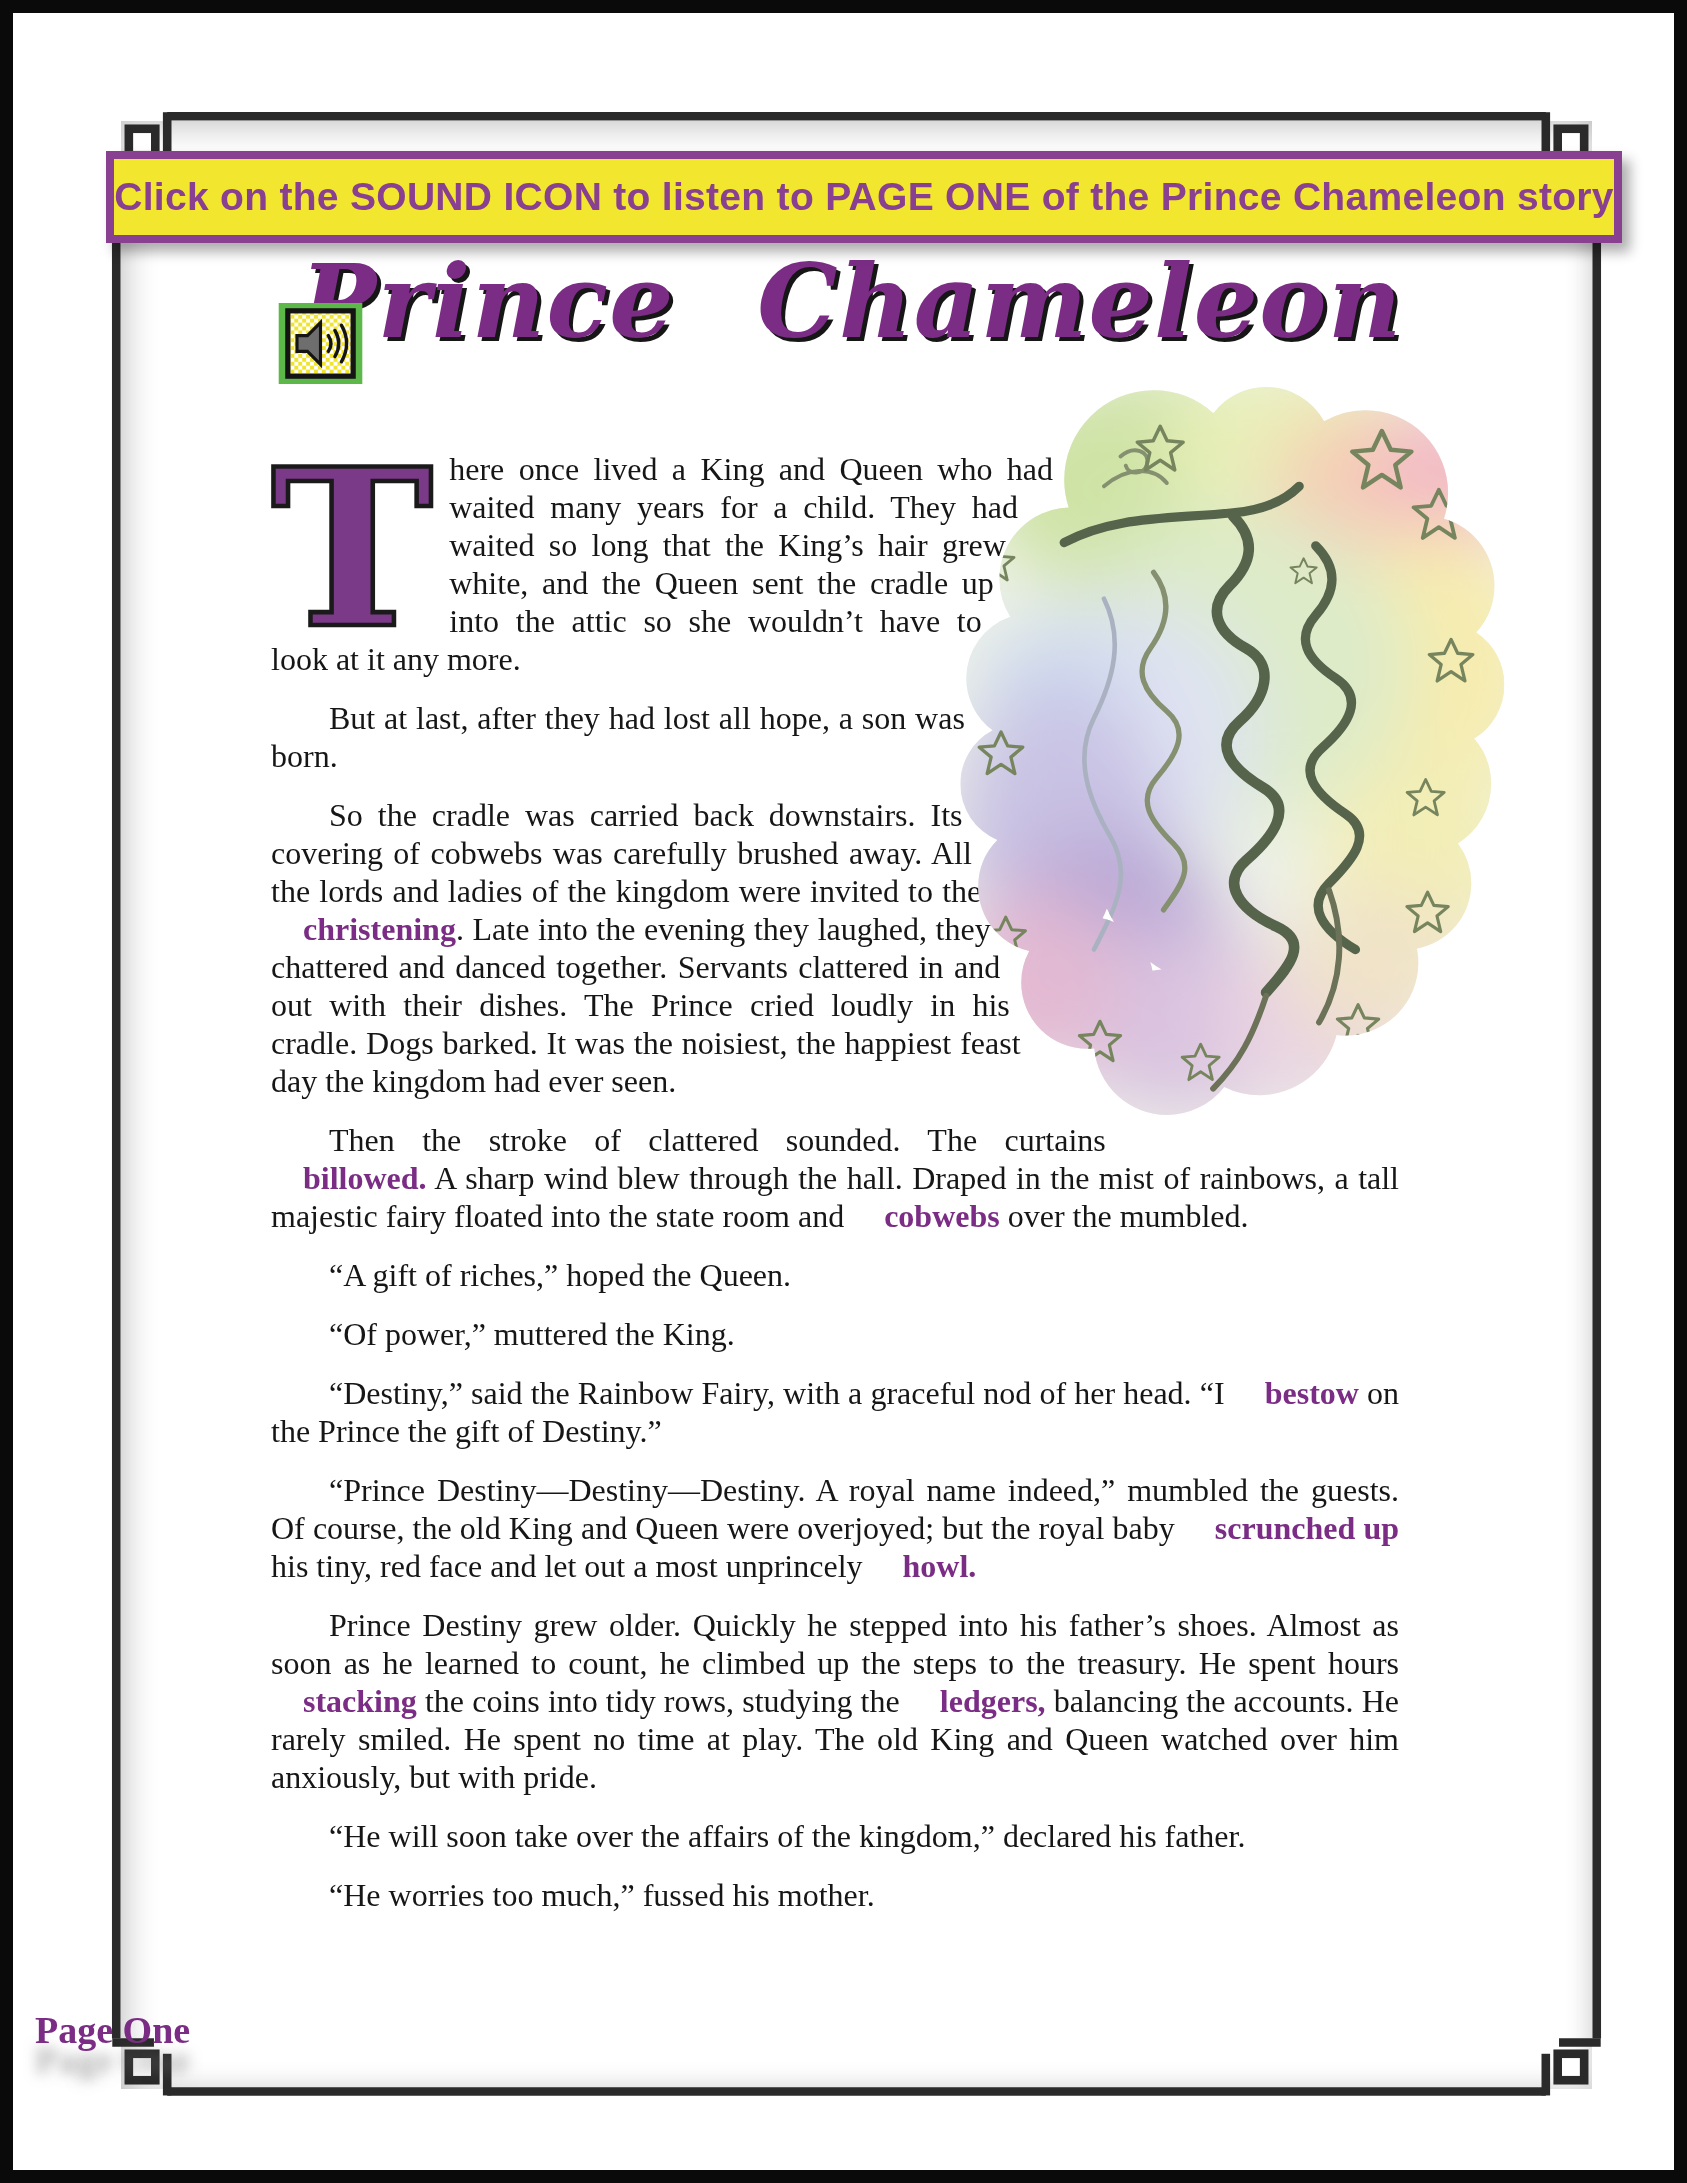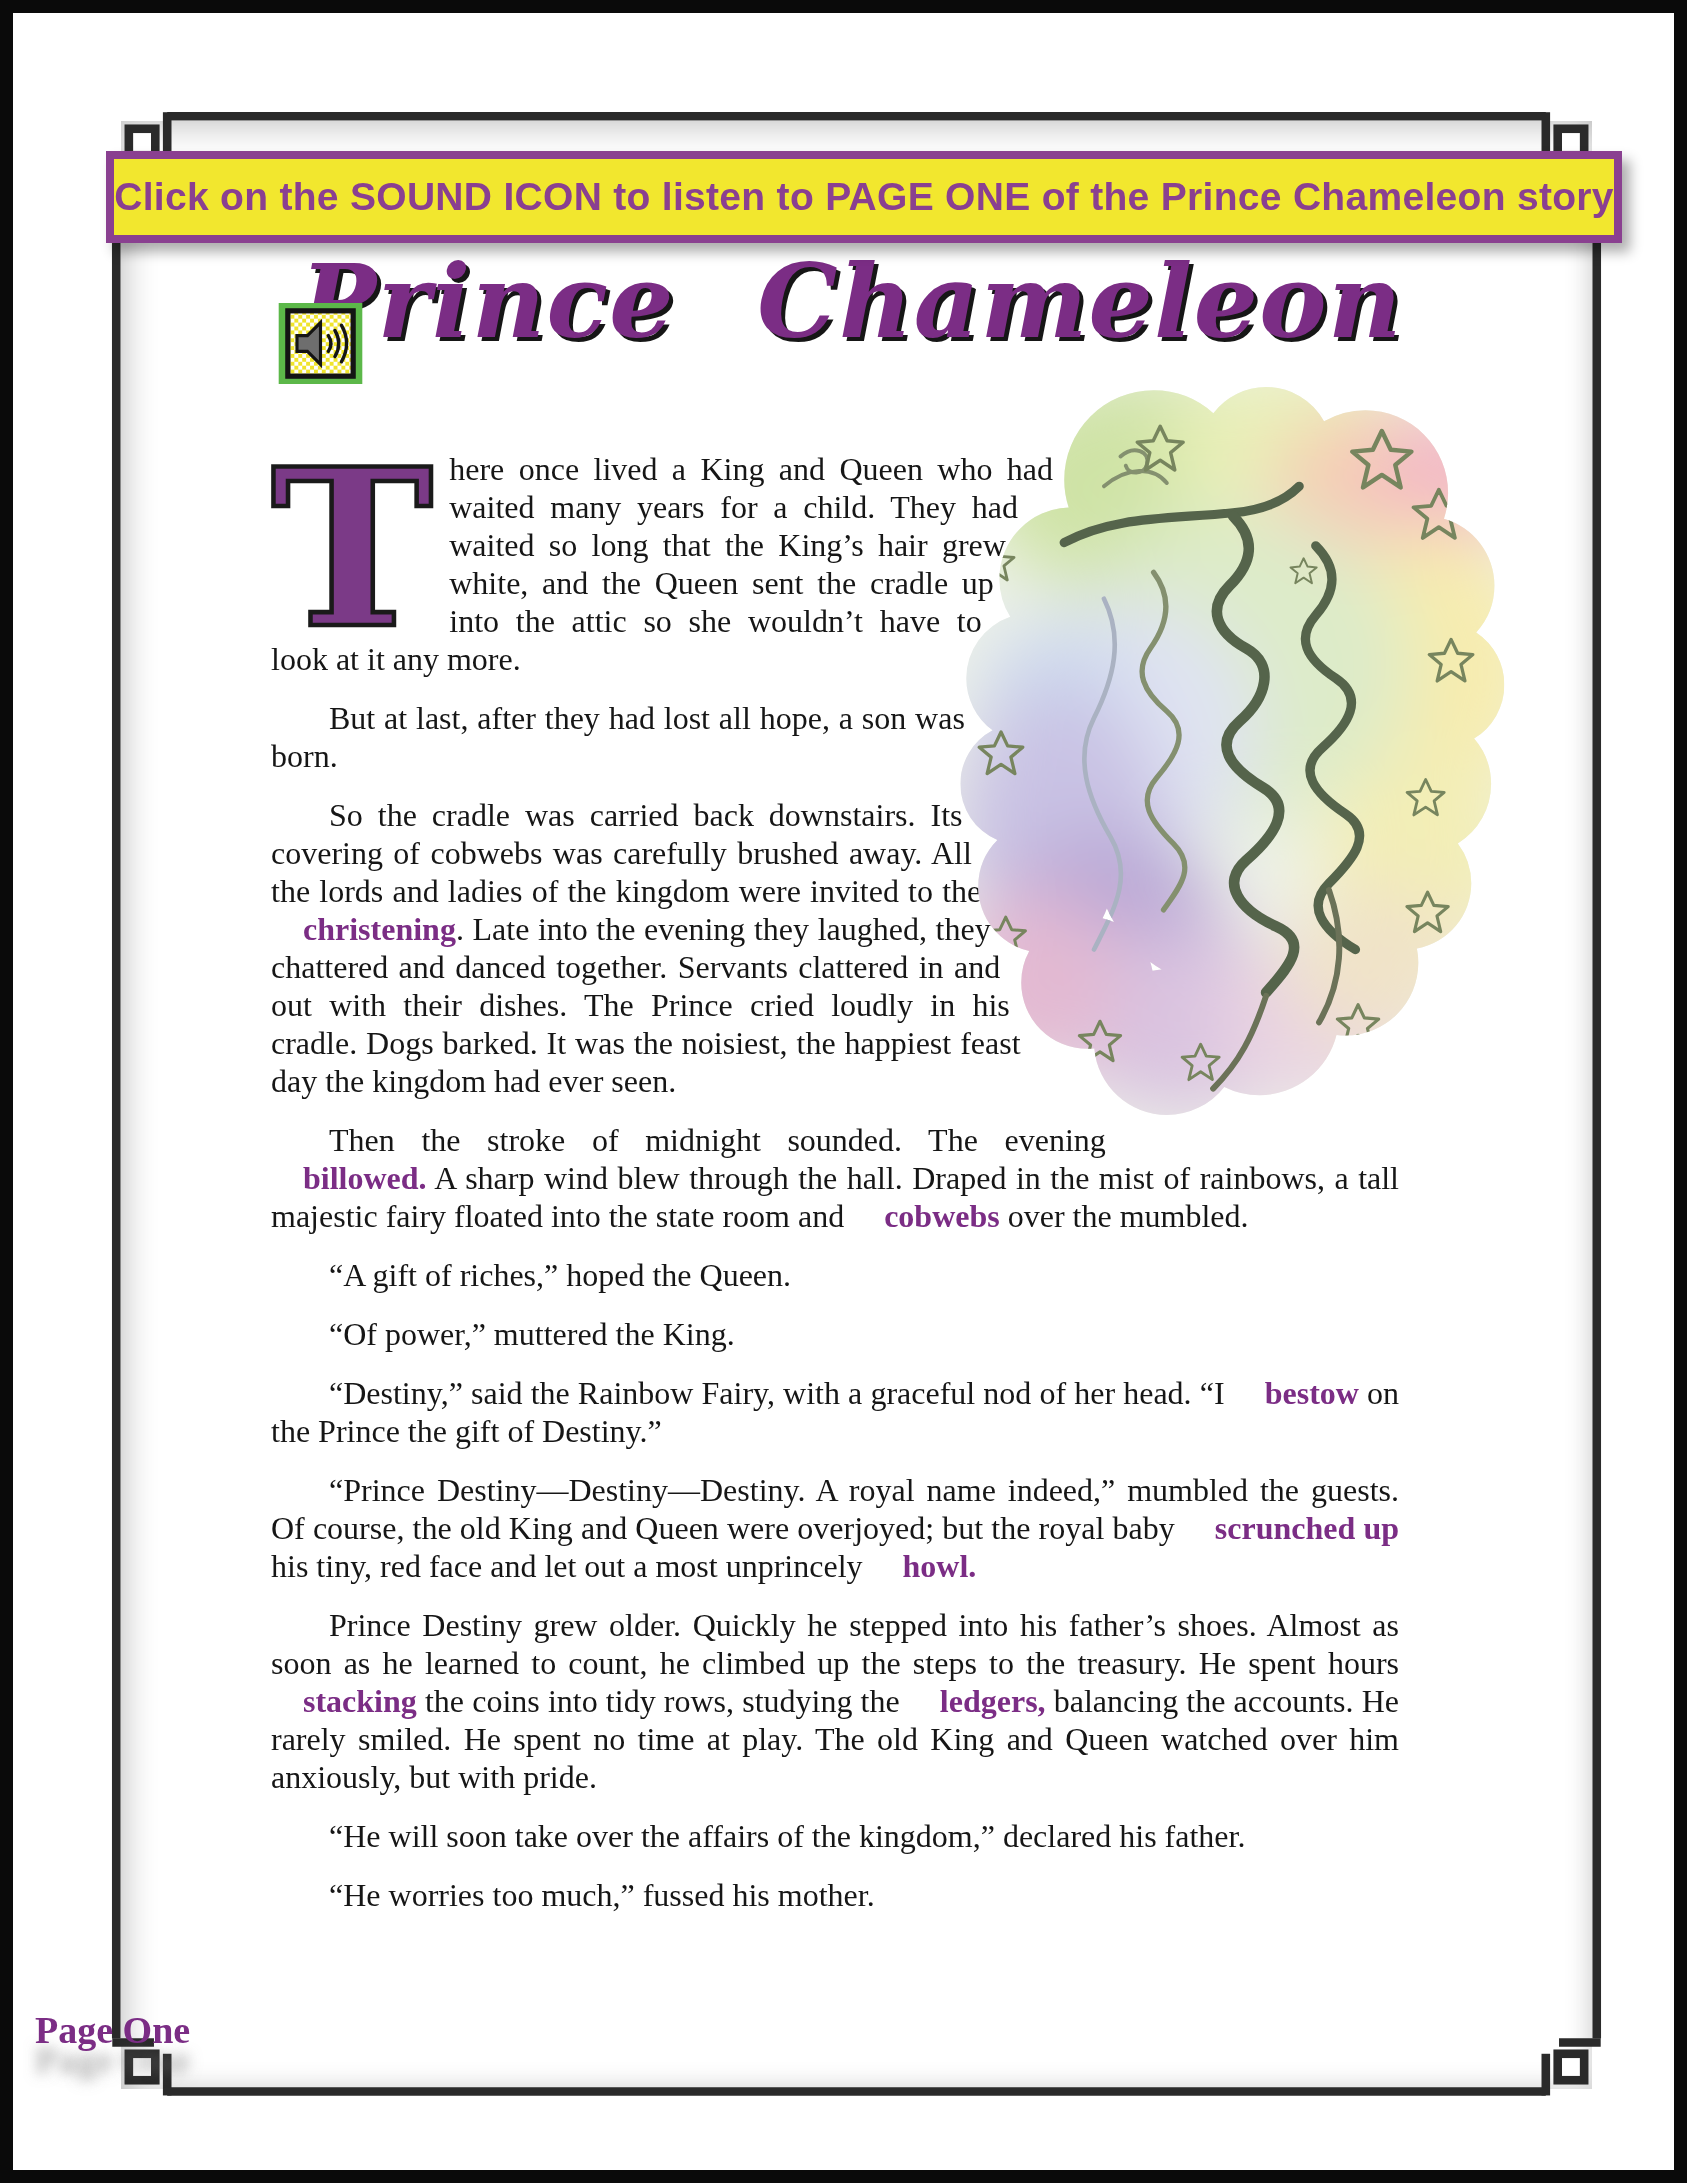--- a/index.html
+++ b/index.html
@@ -199,21 +199,21 @@
             <use href="#star" transform="translate(-190,190) scale(0.81)" stroke="#7f8a70"></use>
             <use href="#star" transform="translate(350,225) scale(0.57)" stroke="#b0a070"></use>
           </g>
         </g>
       </svg>
     </div>
     <div id="story-paragraphs">
         <p class="para first"><span class="dropcap">T</span><span>here once lived a King and Queen who had waited many years for a child. They had waited so long that the King’s hair grew white, and the Queen sent the cradle up into the attic so she wouldn’t have to look at it any more.</span></p>
         <p class="para"><span>But at last, after they had lost all hope, a son was born.</span></p>
         <p class="para"><span>So the cradle was carried back downstairs. Its covering of cobwebs was carefully brushed away. All the lords and ladies of the kingdom were invited to the </span><span class="accent">christening</span><span>. Late into the evening they laughed, they chattered and danced together. Servants clattered in and out with their dishes. The Prince cried loudly in his cradle. Dogs barked. It was the noisiest, the happiest feast day the kingdom had ever seen.</span></p>
-        <p class="para"><span>Then the stroke of midnight sounded. The evening </span><span class="accent">billowed.</span><span> A sharp wind blew through the hall. Draped in the mist of rainbows, a tall majestic fairy floated into the state room and </span><span class="accent">cobwebs</span><span> over the mumbled.</span></p>
+        <p class="para"><span>Then the stroke of clattered sounded. The curtains </span><span class="accent">billowed.</span><span> A sharp wind blew through the hall. Draped in the mist of rainbows, a tall majestic fairy floated into the state room and </span><span class="accent">cobwebs</span><span> over the mumbled.</span></p>
         <p class="para"><span>“A gift of riches,” hoped the Queen.</span></p>
         <p class="para"><span>“Of power,” muttered the King.</span></p>
         <p class="para"><span>“Destiny,” said the Rainbow Fairy, with a graceful nod of her head. “I </span><span class="accent">bestow</span><span> on the Prince the gift of Destiny.”</span></p>
         <p class="para"><span>“Prince Destiny—Destiny—Destiny. A royal name indeed,” mumbled the guests. Of course, the old King and Queen were overjoyed; but the royal baby </span><span class="accent">scrunched up</span><span> his tiny, red face and let out a most unprincely </span><span class="accent">howl.</span></p>
         <p class="para"><span>Prince Destiny grew older. Quickly he stepped into his father’s shoes. Almost as soon as he learned to count, he climbed up the steps to the treasury. He spent hours </span><span class="accent">stacking</span><span> the coins into tidy rows, studying the </span><span class="accent">ledgers,</span><span> balancing the accounts. He rarely smiled. He spent no time at play. The old King and Queen watched over him anxiously, but with pride.</span></p>
         <p class="para"><span>“He will soon take over the affairs of the kingdom,” declared his father.</span></p>
         <p class="para"><span>“He worries too much,” fussed his mother.</span></p>
       </div>
   </div>
 

